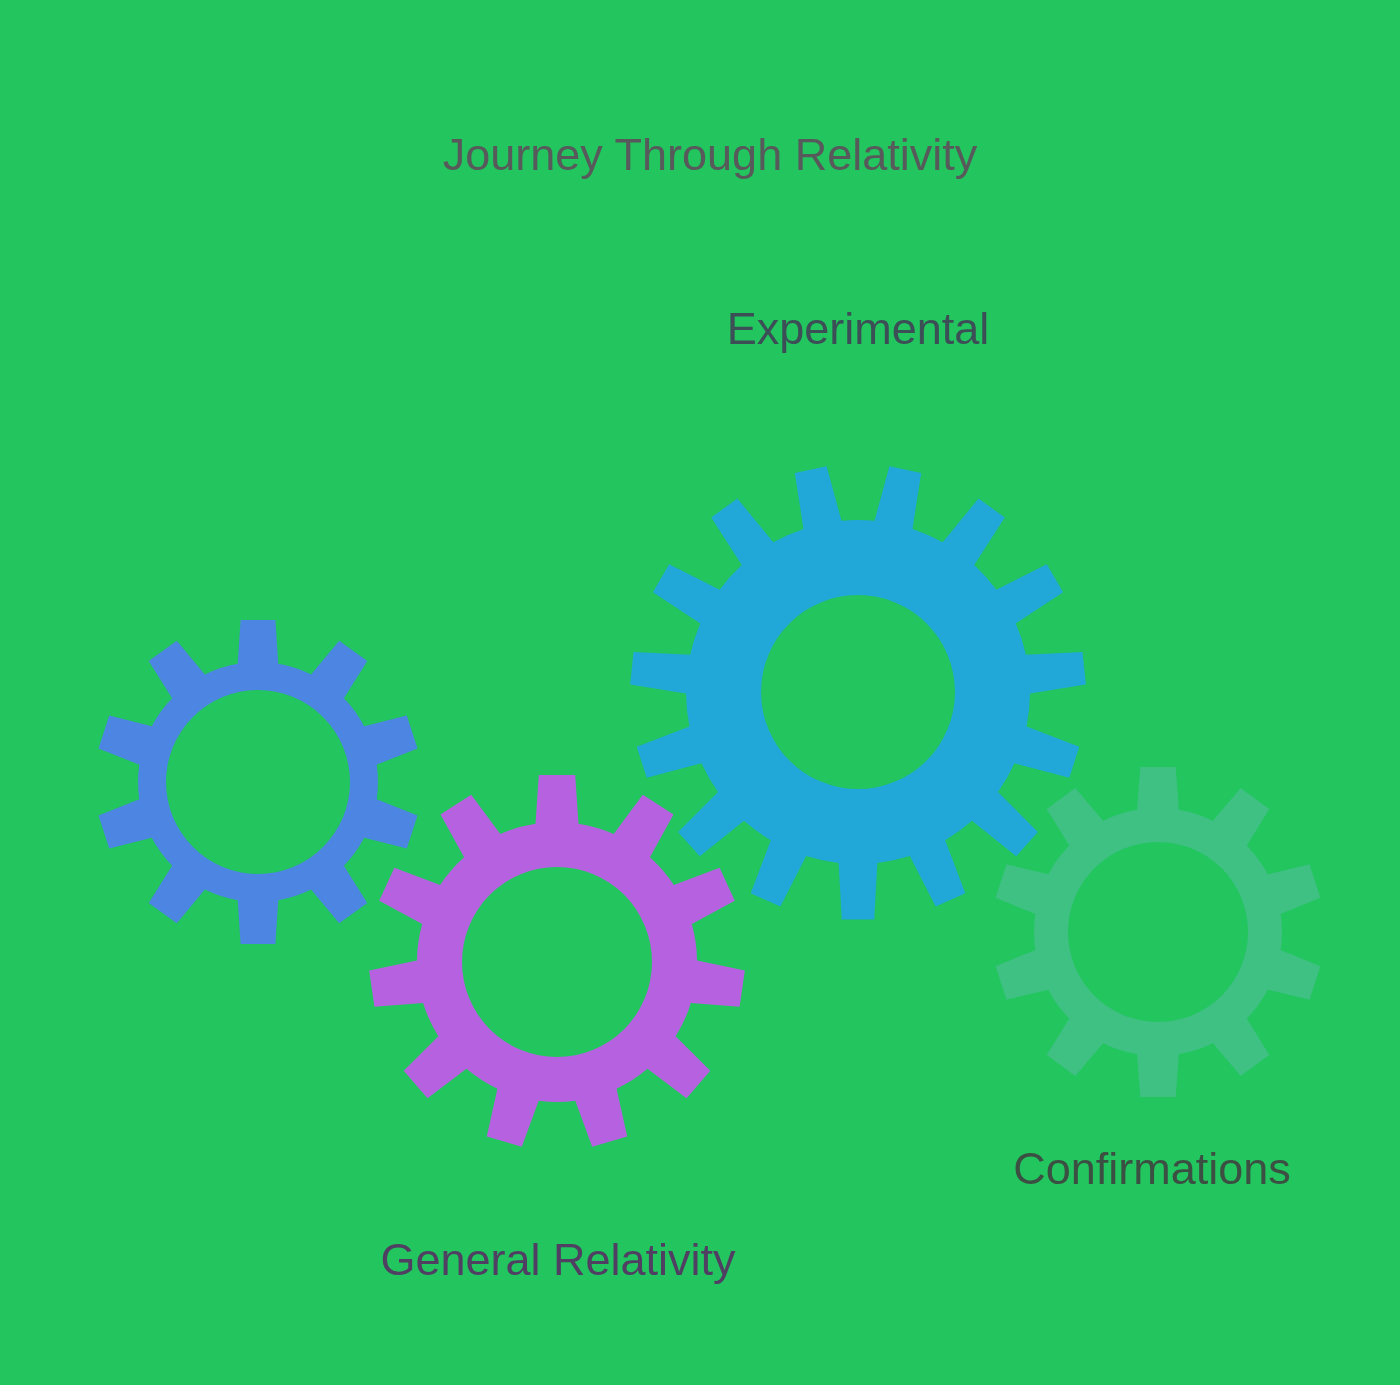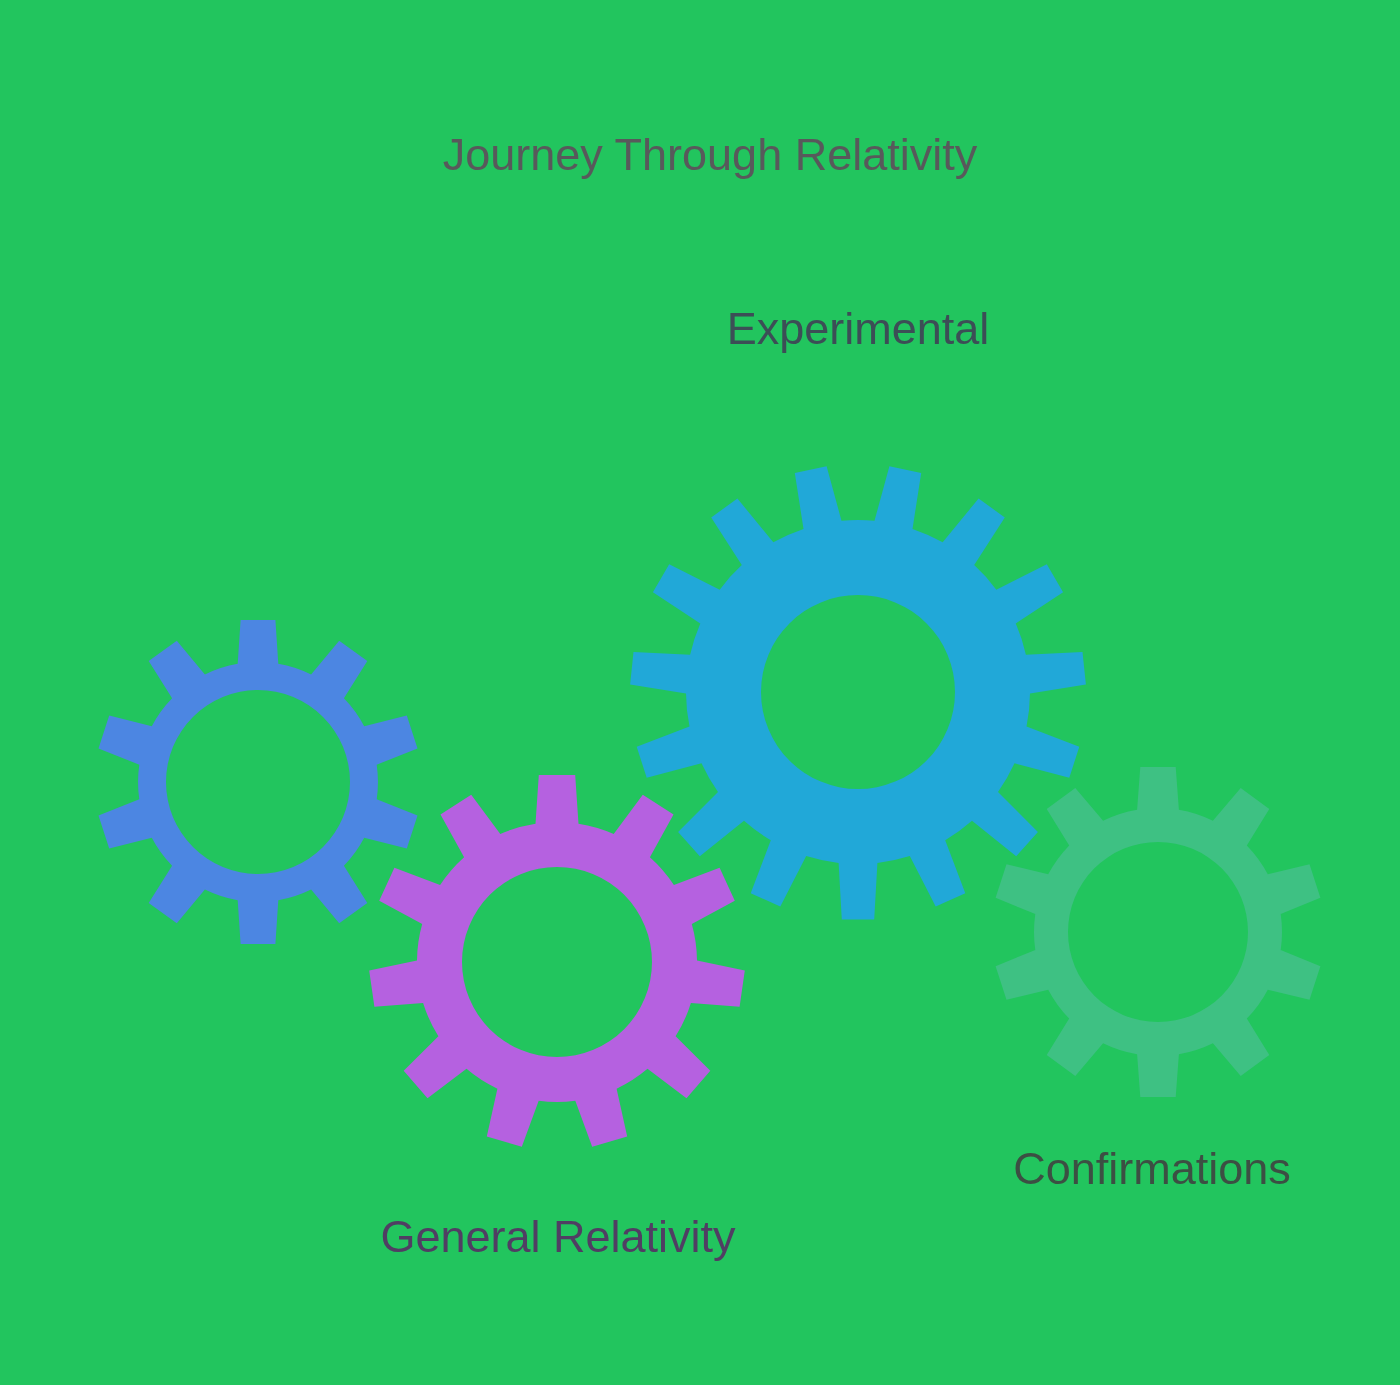--- a/index.html
+++ b/index.html
@@ -60,21 +60,21 @@
     <path fill-rule="evenodd" fill="#4c86e2" d="M237.7 663.7L240.6 619.9L275.4 619.9L278.3 663.7A120 120 0 0 1 311.1 674.4L311.1 674.4L339.2 640.7L367.3 661.1L343.9 698.2A120 120 0 0 1 364.2 726.2L364.2 726.2L406.8 715.4L417.5 748.4L376.7 764.7A120 120 0 0 1 376.7 799.3L376.7 799.3L417.5 815.6L406.8 848.6L364.2 837.8A120 120 0 0 1 343.9 865.8L343.9 865.8L367.3 902.9L339.2 923.3L311.1 889.6A120 120 0 0 1 278.3 900.3L278.3 900.3L275.4 944.1L240.6 944.1L237.7 900.3A120 120 0 0 1 204.9 889.6L204.9 889.6L176.8 923.3L148.7 902.9L172.1 865.8A120 120 0 0 1 151.8 837.8L151.8 837.8L109.2 848.6L98.5 815.6L139.3 799.3A120 120 0 0 1 139.3 764.7L139.3 764.7L98.5 748.4L109.2 715.4L151.8 726.2A120 120 0 0 1 172.1 698.2L172.1 698.2L148.7 661.1L176.8 640.7L204.9 674.4A120 120 0 0 1 237.7 663.7ZM350 782A92 92 0 1 0 166 782A92 92 0 1 0 350 782Z"></path>
     <path fill-rule="evenodd" fill="#b561e0" d="M535.5 823.7L538.8 774.9L575.2 774.9L578.5 823.7A140 140 0 0 1 613.7 834.0L613.7 834.0L642.8 794.7L673.5 814.4L649.9 857.2A140 140 0 0 1 673.9 885.0L673.9 885.0L719.6 867.7L734.8 900.8L691.8 924.1A140 140 0 0 1 697.0 960.4L697.0 960.4L744.8 970.6L739.6 1006.7L690.9 1003.0A140 140 0 0 1 675.6 1036.3L675.6 1036.3L710.3 1070.8L686.5 1098.3L647.5 1068.8A140 140 0 0 1 616.6 1088.7L616.6 1088.7L627.2 1136.4L592.2 1146.7L575.3 1100.8A140 140 0 0 1 538.7 1100.8L538.7 1100.8L521.8 1146.7L486.8 1136.4L497.4 1088.7A140 140 0 0 1 466.5 1068.8L466.5 1068.8L427.5 1098.3L403.7 1070.8L438.4 1036.3A140 140 0 0 1 423.1 1003.0L423.1 1003.0L374.4 1006.7L369.2 970.6L417.0 960.4A140 140 0 0 1 422.2 924.1L422.2 924.1L379.2 900.8L394.4 867.7L440.1 885.0A140 140 0 0 1 464.1 857.2L464.1 857.2L440.5 814.4L471.2 794.7L500.3 834.0A140 140 0 0 1 535.5 823.7ZM652 962A95 95 0 1 0 462 962A95 95 0 1 0 652 962Z"></path>
     <path fill-rule="evenodd" fill="#3ec183" d="M1137.1 809.8L1140.3 766.9L1175.7 766.9L1178.9 809.8A124 124 0 0 1 1212.9 820.8L1212.9 820.8L1240.7 788.1L1269.3 808.9L1246.8 845.4A124 124 0 0 1 1267.8 874.3L1267.8 874.3L1309.5 864.2L1320.4 897.8L1280.7 914.1A124 124 0 0 1 1280.7 949.9L1280.7 949.9L1320.4 966.2L1309.5 999.8L1267.8 989.7A124 124 0 0 1 1246.8 1018.6L1246.8 1018.6L1269.3 1055.1L1240.7 1075.9L1212.9 1043.2A124 124 0 0 1 1178.9 1054.2L1178.9 1054.2L1175.7 1097.1L1140.3 1097.1L1137.1 1054.2A124 124 0 0 1 1103.1 1043.2L1103.1 1043.2L1075.3 1075.9L1046.7 1055.1L1069.2 1018.6A124 124 0 0 1 1048.2 989.7L1048.2 989.7L1006.5 999.8L995.6 966.2L1035.3 949.9A124 124 0 0 1 1035.3 914.1L1035.3 914.1L995.6 897.8L1006.5 864.2L1048.2 874.3A124 124 0 0 1 1069.2 845.4L1069.2 845.4L1046.7 808.9L1075.3 788.1L1103.1 820.8A124 124 0 0 1 1137.1 809.8ZM1248 932A90 90 0 1 0 1068 932A90 90 0 1 0 1248 932Z"></path>
   </svg>
 
 
   <div class="gear-label label-experimental" style="color: rgb(60, 78, 86);">
     <span class="label-line">Experimental</span>
   </div>
 
-  <div class="gear-label label-general" style="color: rgb(80, 62, 99);">
+  <div class="gear-label label-general" style="color: rgb(80, 62, 99); margin-top: 23px;">
     <span class="label-line">General Relativity</span>
   </div>
 
   <div class="gear-label label-technological" style="color: rgb(60, 79, 67);">
     <span class="label-line">Confirmations</span>
   </div>
 
 </div>
 
 </body></html>

